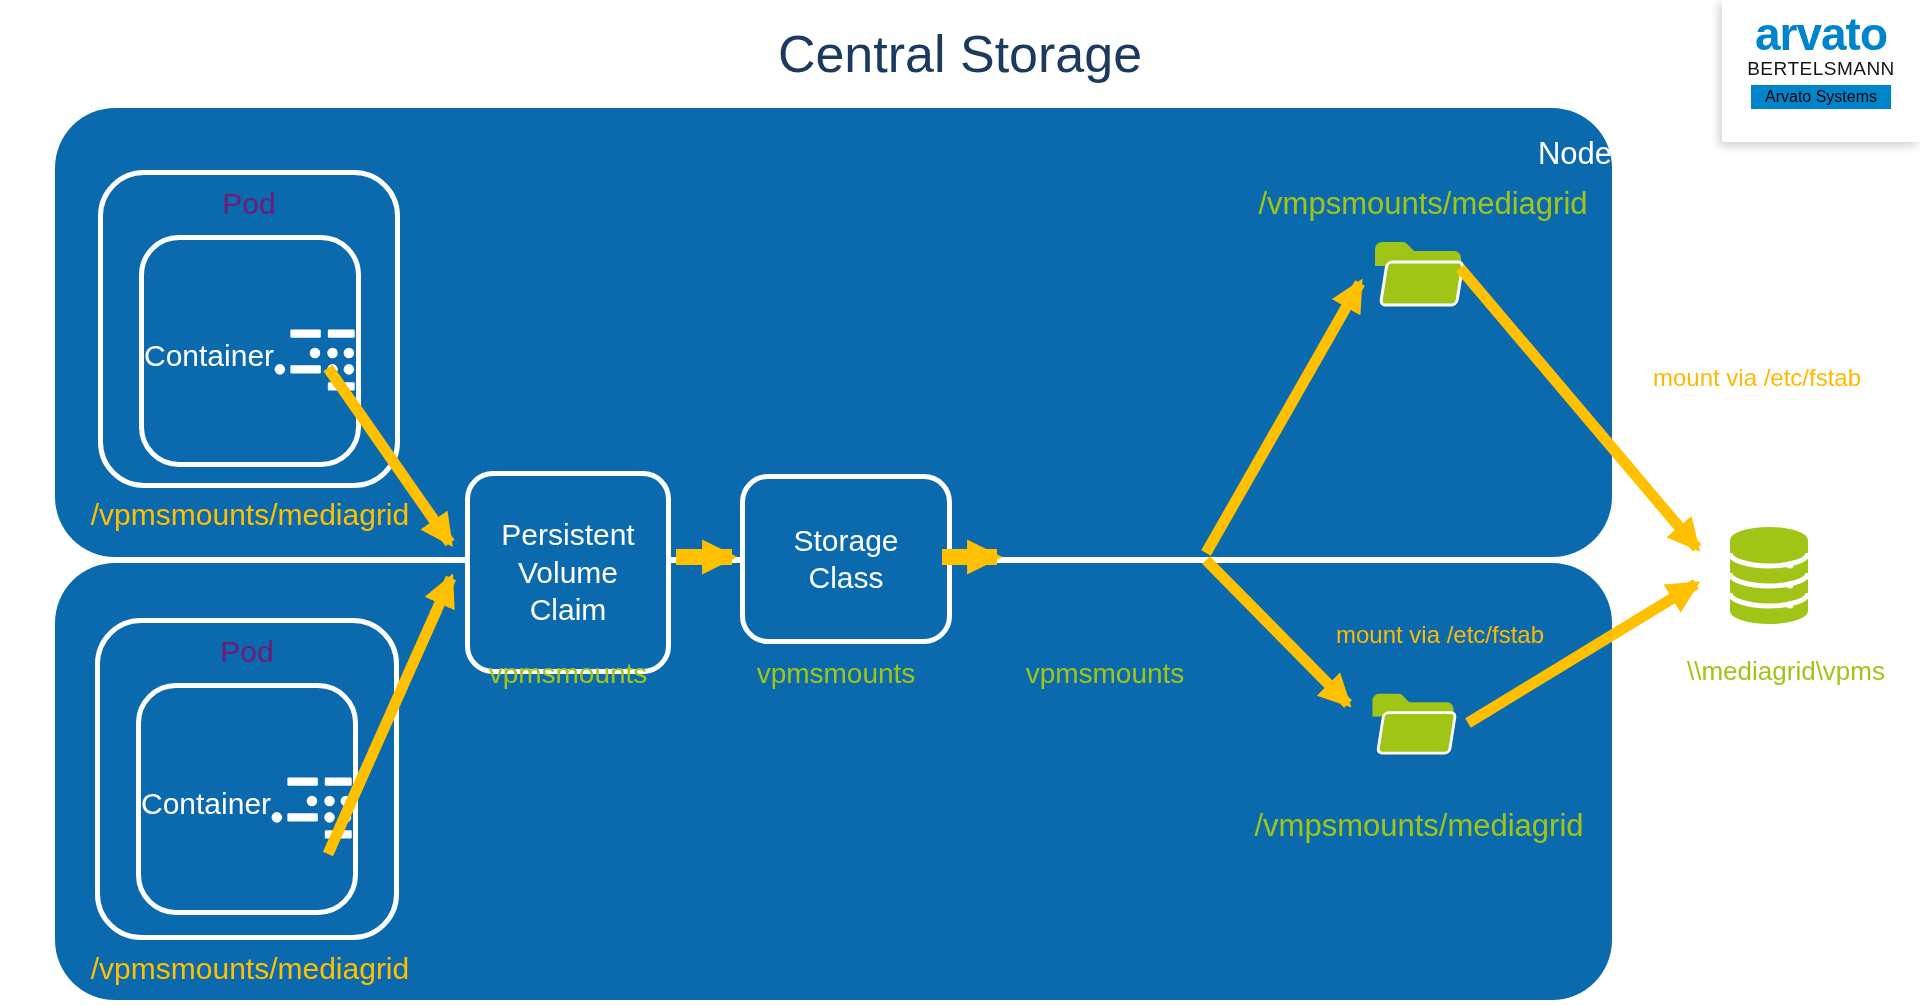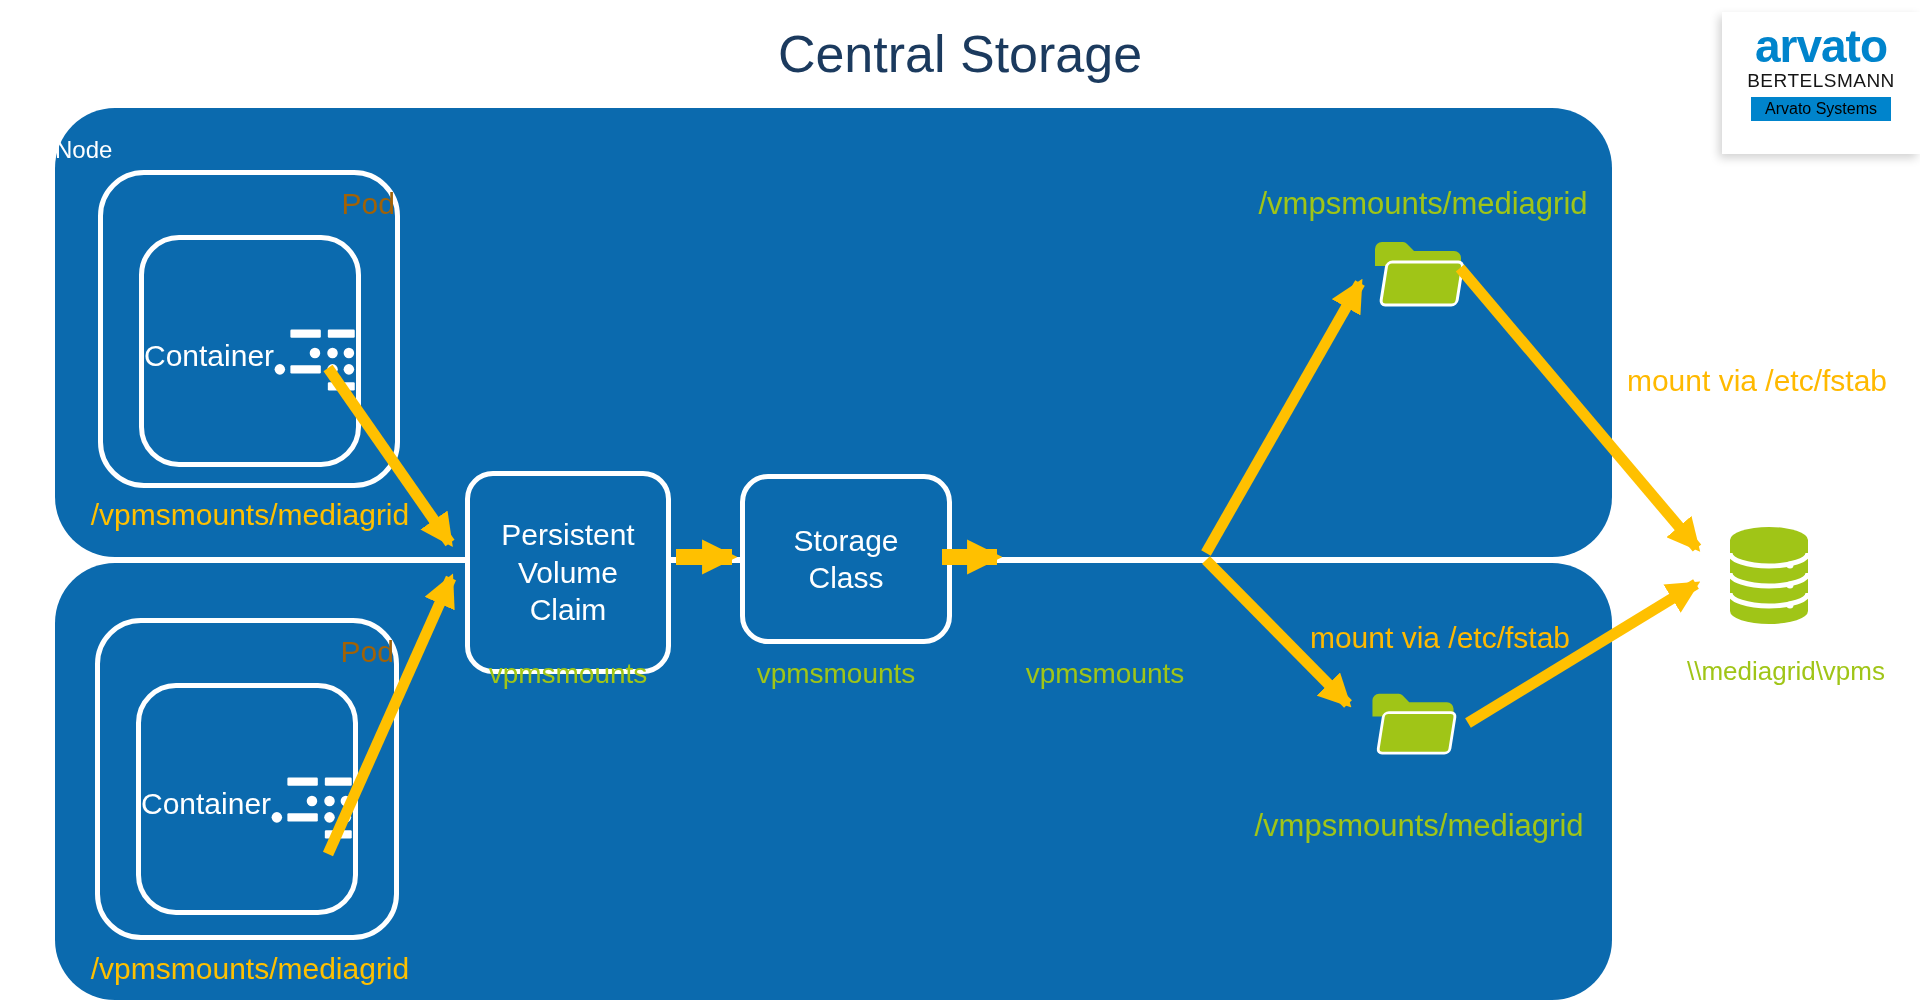--- a/index.html
+++ b/index.html
@@ -15,37 +15,37 @@
   .canvas{
     position:relative;width:1920px;height:1006px;background:#fff;overflow:hidden;
     font-family:"Liberation Sans",sans-serif;
   }
   .title{
     position:absolute;left:0;top:24px;width:1920px;text-align:center;
     font-size:52px;color:var(--navy);font-weight:400;
   }
   
   .logo-card{
-    position:absolute;left:1722px;top:12px;width:198px;height:142px;background:#fff;
+    position:absolute;left:1722px;top:0;width:198px;height:142px;background:#fff;
     box-shadow:-3px 4px 9px rgba(0,0,0,.18);
     display:flex;flex-direction:column;align-items:center;
   }
   .logo-brand{font-size:46px;font-weight:700;color:var(--logoblue);line-height:1.05;margin-top:10px;letter-spacing:-1px;}
   .logo-group{font-size:19px;font-weight:400;color:#151515;letter-spacing:.5px;margin-top:0;}
   .logo-bar{margin-top:5px;background:var(--logoblue);color:#000000;font-size:16px;padding:3px 14px;white-space:nowrap;}
   
   .node{position:absolute;left:55px;width:1557px;background:var(--blue);border-radius:60px;}
   .node.upper{top:108px;height:449px;}
   .node.lower{top:563px;height:437px;}
-  .node-label{position:absolute;left:0;top:28px;width:100%;text-align:left;color:#fff;font-size:24px;}
+  .node-label{position:absolute;left:0;top:28px;width:100%;text-align:right;color:#fff;font-size:31px;}
   
   .pod{position:absolute;border:5px solid #fff;border-radius:46px;z-index:2;}
   .pod.upper{left:98px;top:170px;width:302px;height:318px;}
   .pod.lower{left:95px;top:618px;width:304px;height:322px;}
-  .pod-label{text-align:right;margin-top:12px;color:#a16207;font-size:30px;}
+  .pod-label{text-align:center;margin-top:12px;color:#701a75;font-size:30px;}
   .containerbox{
     position:absolute;left:36px;top:60px;width:222px;height:232px;
     border:5px solid #fff;border-radius:40px;
     display:flex;flex-direction:row;align-items:center;
   }
   .container-label{margin-top:10px;font-size:30px;color:#fff;}
   .container-icon{margin-top:18px;}
   .pod-path{
     position:absolute;transform:translateX(-50%);color:var(--gold);
     font-size:30px;white-space:nowrap;z-index:2;
@@ -72,21 +72,21 @@
   .folder.top{left:1371px;top:238px;}
   .folder.bottom{left:1368px;top:690px;}
   .folder-path{
     position:absolute;transform:translateX(-50%);color:var(--green);
     font-size:31px;white-space:nowrap;z-index:2;
   }
   .folder-path.top{left:1423px;top:186px;}
   .folder-path.bottom{left:1419px;top:808px;}
   .fstab{
     position:absolute;transform:translateX(-50%);color:var(--orange);
-    font-size:30px;white-space:nowrap;z-index:2;text-align:right;
+    font-size:24px;white-space:nowrap;z-index:2;text-align:right;
   }
   .fstab.top{left:1757px;top:364px;}
   .fstab.bottom{left:1440px;top:621px;}
   .db{position:absolute;left:1730px;top:527px;z-index:2;}
   .share{
     position:absolute;left:1786px;top:656px;transform:translateX(-50%);
     color:var(--green);font-size:26px;white-space:nowrap;
   }
   
   .arrows{position:absolute;left:0;top:0;z-index:6;pointer-events:none;}

